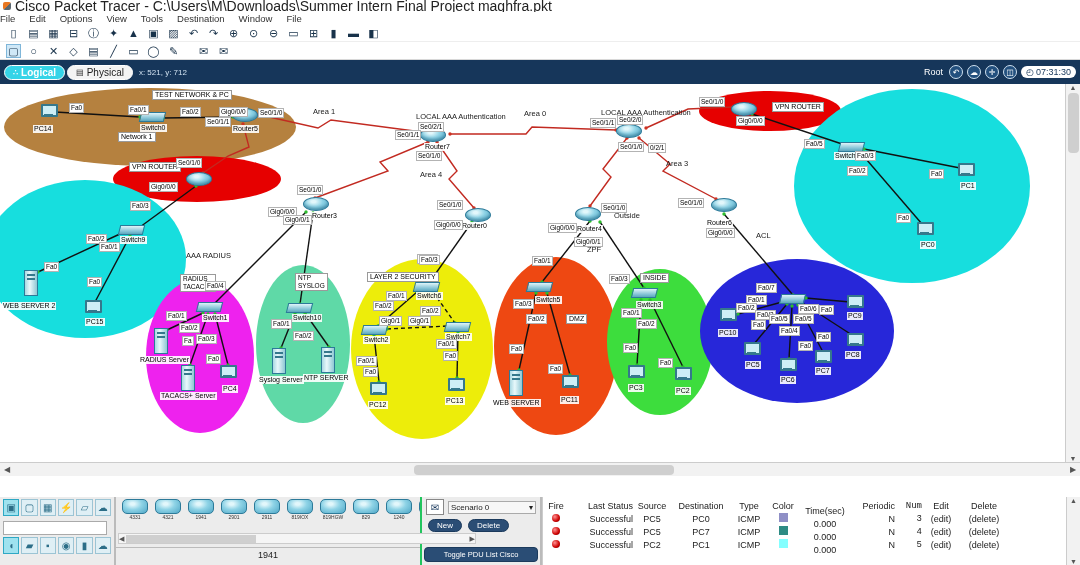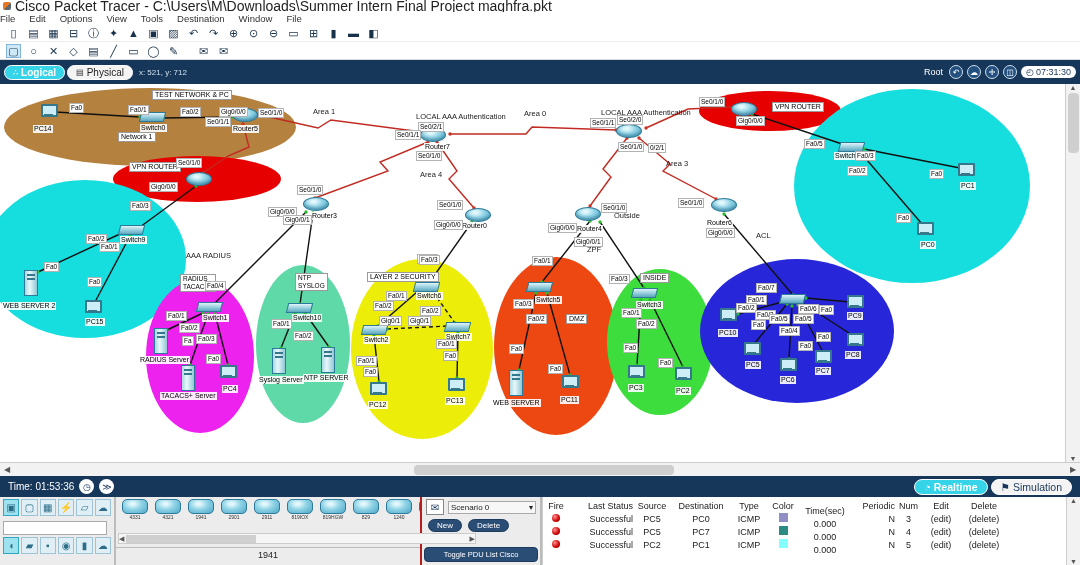--- a/index.html
+++ b/index.html
@@ -64,41 +64,41 @@
   .mode.sim{background:#f4f4f4;color:#16365a;}
 
   
   .bottom{position:absolute;left:0;top:497px;width:1080px;height:68px;background:#ececec;display:flex;}
   .palette{width:116px;border-right:2px solid #bbb;padding:2px 3px;}
   .prow{display:flex;gap:2px;}
   .pcell{width:17px;height:17px;background:#dfeff5;border:1px solid #9cc4d4;display:flex;align-items:center;justify-content:center;font-size:10px;color:#2c6e88;}
   .pcell.sel{background:#9fe2ef;border:1px solid #2ea8c4;}
   .pcell.bolt{color:#f59a00;}
   .psearch{width:104px;height:14px;margin:2px 0;border:1px solid #aaa;font-size:8px;}
-  .devlist{width:306px;position:relative;border-right:2px solid #b91c1c;background:#ececec;}
+  .devlist{width:306px;position:relative;border-right:2px solid #22c55e;background:#ececec;}
   .models{display:flex;gap:3px;padding:2px 2px 0 4px;overflow:hidden;height:32px;}
   .model{width:30px;flex:0 0 auto;text-align:center;}
   .model .mic{width:26px;height:15px;margin:0 auto;border-radius:5px;background:radial-gradient(ellipse at 40% 30%,#e2f7fb 10%,#8ed3e6 45%,#4fa6c6);border:1px solid #2c7a99;}
   .model .mlab{font-size:5.5px;color:#333;transform:scale(.9);}
   .dl-scroll{position:absolute;left:2px;top:36px;width:358px;height:11px;background:#f5f5f5;border:1px solid #ccc;display:flex;align-items:center;font-size:7px;color:#555;}
   .dlthumb{height:8px;width:130px;background:#cfcfcf;margin-left:2px;}
   .selmodel{position:absolute;left:0;top:50px;width:100%;text-align:center;font-size:9px;color:#222;border-top:1px solid #bbb;padding-top:2px;}
   .scenario{width:120px;border-right:2px solid #bbb;padding:2px 4px;position:relative;}
   .scen-top{display:flex;align-items:center;gap:4px;}
   .envbox{width:18px;height:16px;border:1px solid #888;background:#fff;display:flex;align-items:center;justify-content:center;font-size:10px;color:#16365a;}
   .dropdown{flex:1;background:#f7f7f7;border:1px solid #aaa;font-size:8px;padding:1px 2px;display:flex;justify-content:space-between;align-items:center;color:#222;}
   .btnrow{display:flex;gap:6px;margin:4px 0 0 2px;}
   .navybtn{background:#2a4d75;color:#fff;border:1px solid #1b3a5c;border-radius:8px;font-size:8px;padding:1px 8px;}
   .navybtn.toggle{position:absolute;left:2px;bottom:3px;width:114px;padding:2px 0;border-radius:4px;font-size:7.5px;}
   .pdupanel{flex:1;background:#fff;position:relative;border-left:1px solid #ccc;}
   .phead,.prowline{display:flex;align-items:center;height:13px;font-size:9px;color:#222;}
   .phead{font-size:9px;margin-top:2px;}
   .pc0{width:26px;text-align:center;}.pc1{width:64px;text-align:right;}.pc2{width:38px;text-align:center;}
   .pc3{width:60px;text-align:center;}.pc4{width:36px;text-align:center;}.pc5{width:32px;text-align:center;}
-  .pc6{width:52px;text-align:center;margin-top:10px;}.pc7{width:44px;text-align:right;}.pc8{width:27px;text-align:center;}
+  .pc6{width:52px;text-align:center;margin-top:10px;}.pc7{width:44px;text-align:right;}.pc8{width:27px;text-align:right;font-family:Liberation Mono, monospace;}
   .pc9{width:38px;text-align:center;}.pc10{width:48px;text-align:center;}
   .led{display:inline-block;width:8px;height:8px;border-radius:50%;background:radial-gradient(circle at 35% 35%,#ff9090,#cc0000 60%,#600000);}
   .swatch{display:inline-block;width:9px;height:9px;}
   .pscroll{position:absolute;right:0;top:0;width:14px;height:100%;background:#f2f2f2;border-left:1px solid #ccc;font-size:7px;color:#555;display:flex;flex-direction:column;justify-content:space-between;align-items:center;}
 </style>
 </head>
 <body>
 
 <div class="app">
   <div class="titlebar">
@@ -498,35 +498,20 @@
       <div class="lbl port" style="left: 678px; top: 114px;">Se0/1/0</div>
       <div class="lbl port" style="left: 706px; top: 144px;">Gig0/0/0</div>
     </div>
 
   <div class="hscroll">
       <span class="arrowbtn">◀</span>
       <span class="hthumb"></span>
       <span class="arrowbtn" style="margin-left:auto">▶</span>
     </div>
 
-  <div class="timebar">
-    <span class="timelabel">Time: 01:53:36</span>
-    <span class="circ">◷</span>
-    <span class="circ">≫</span>
-    <span class="modes">
-      <span class="mode realtime">
-          <span>◔</span>
-          <span>Realtime</span>
-        </span>
-      <span class="mode sim">
-          <span>⚑</span>
-          <span>Simulation</span>
-        </span>
-    </span>
-  </div>
 
   <div class="bottom">
     <div class="palette">
       <div class="prow">
           <span class="pcell sel">▣</span>
           <span class="pcell">▢</span>
           <span class="pcell">▦</span>
           <span class="pcell bolt">⚡</span>
           <span class="pcell">▱</span>
           <span class="pcell">☁</span>

